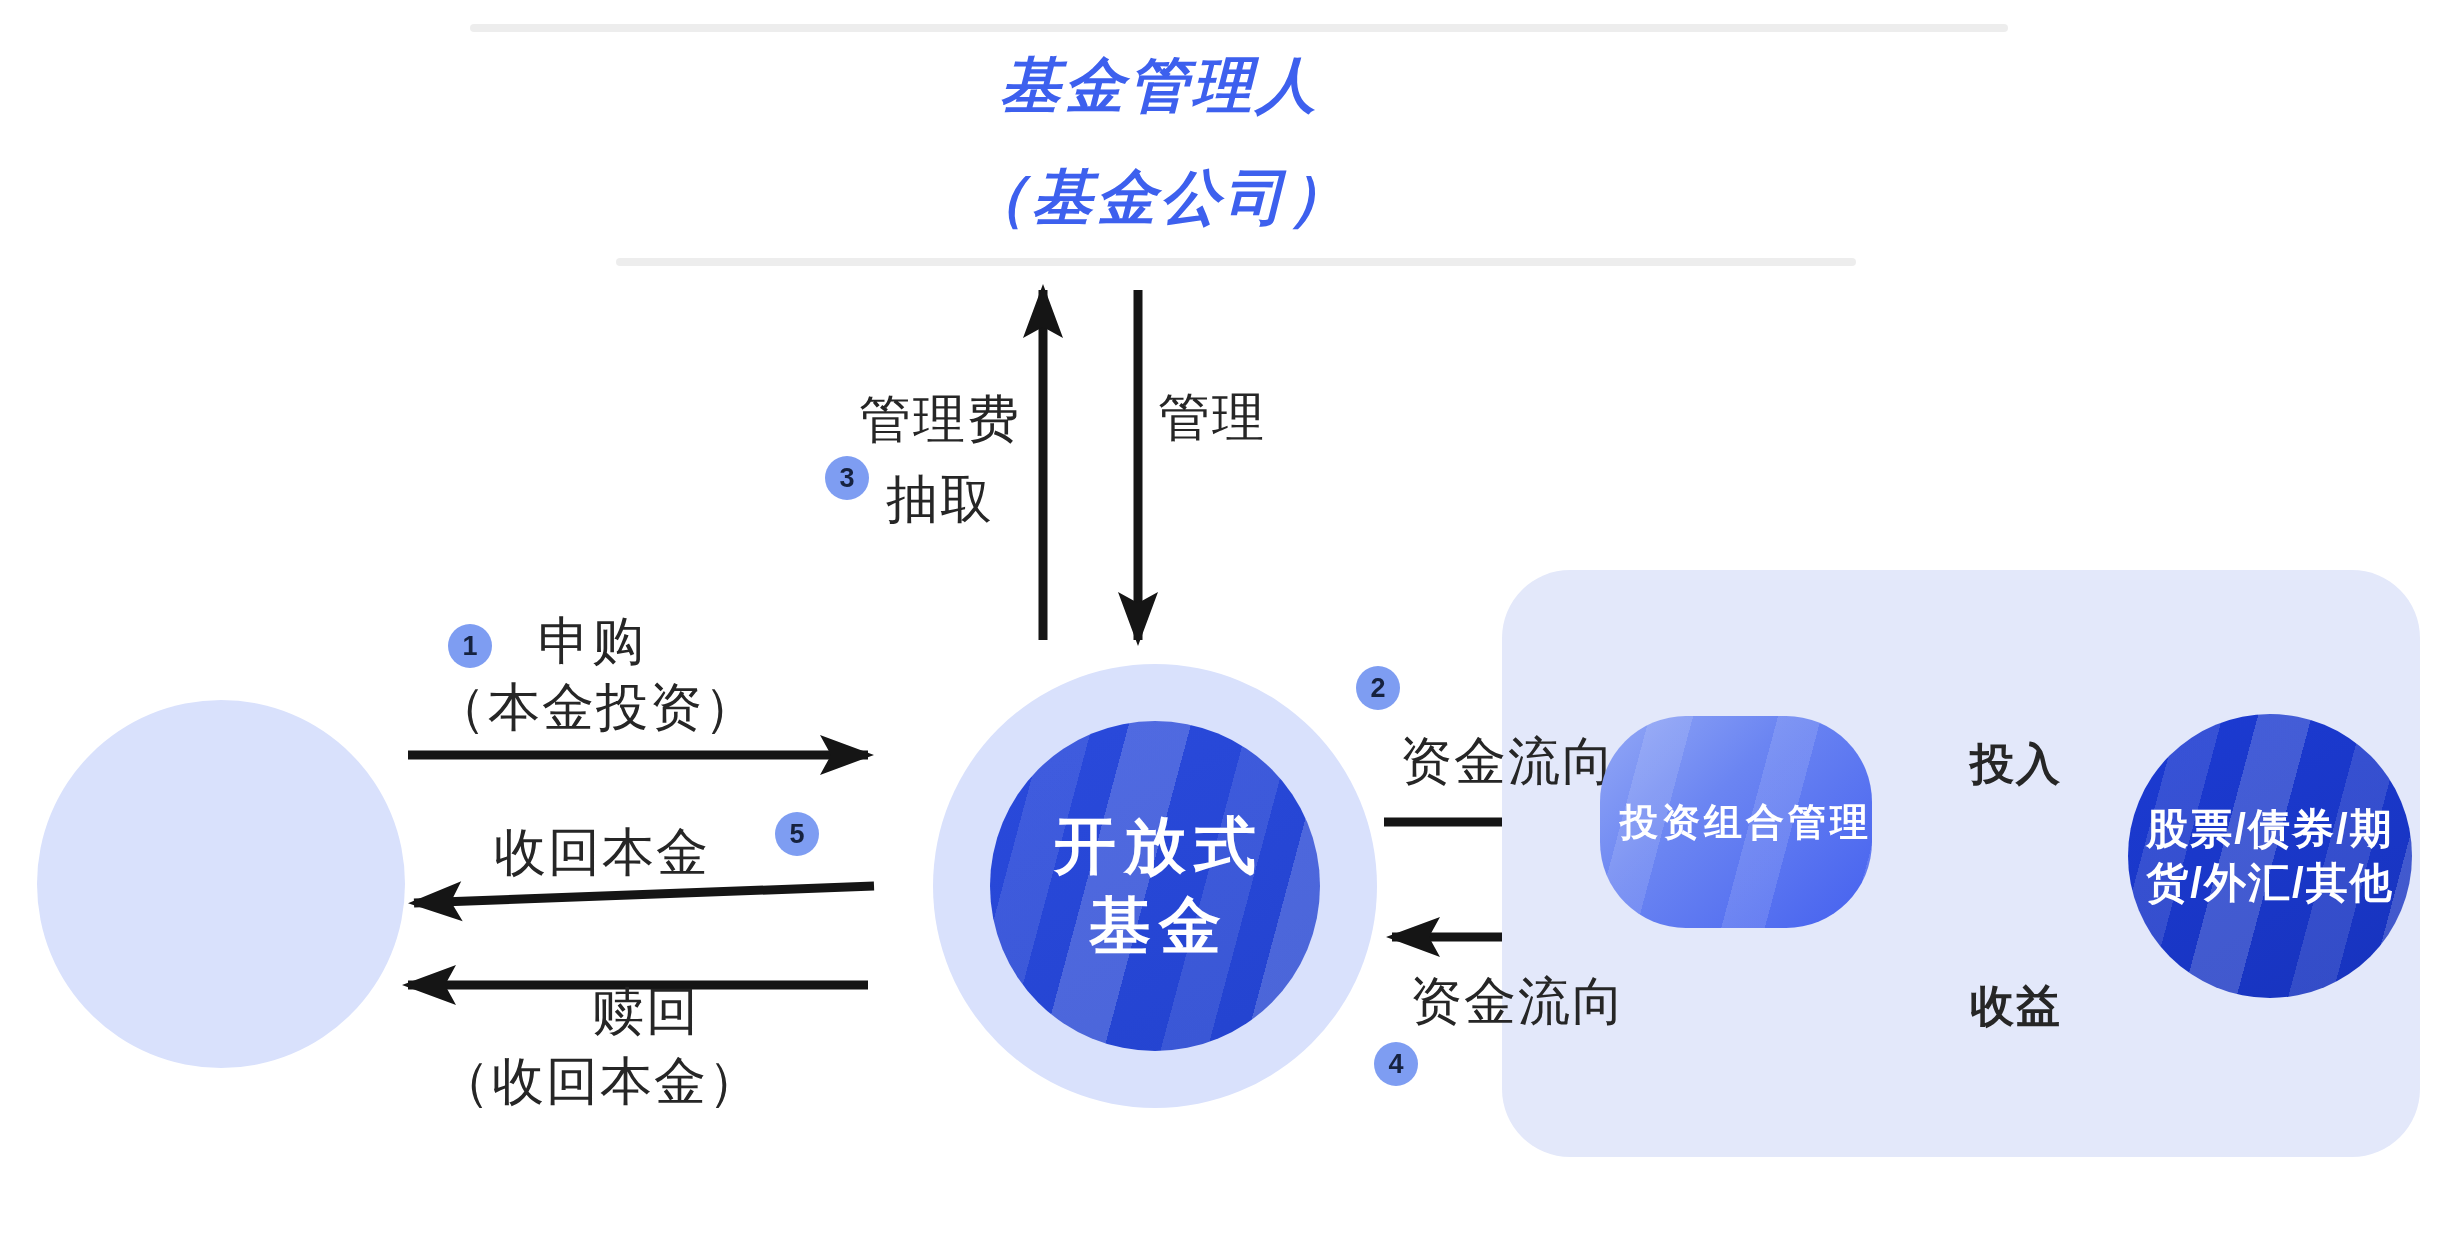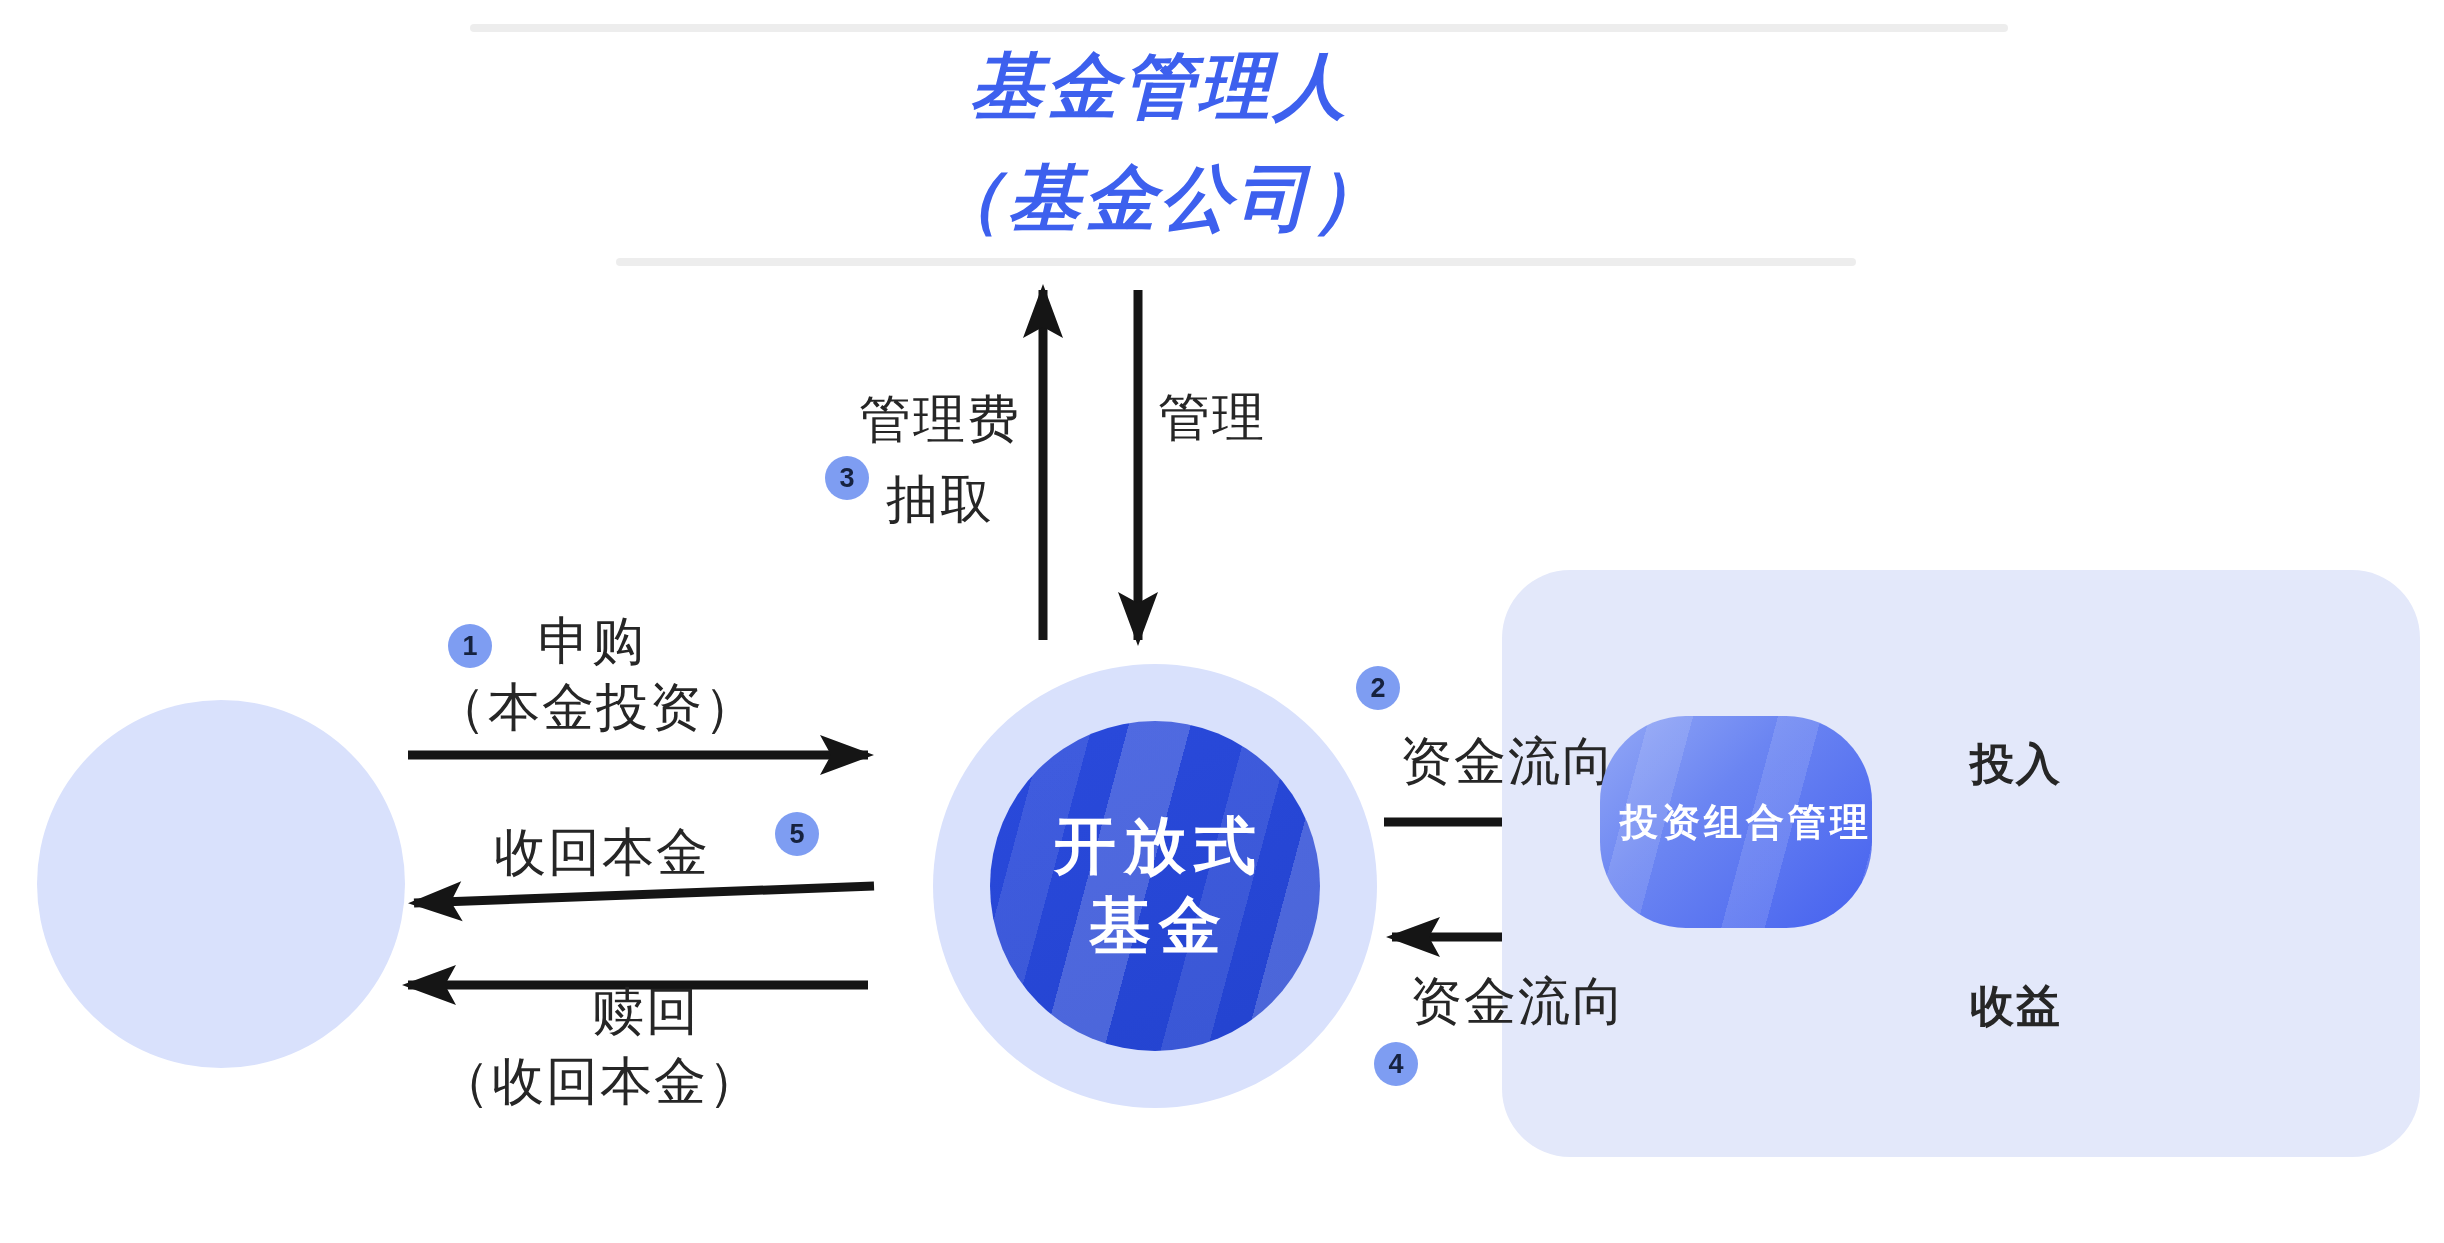--- a/index.html
+++ b/index.html
@@ -4,21 +4,21 @@
 <style>
   html,body{margin:0;padding:0;background:#ffffff;}
   #canvas{
     position:relative;width:2444px;height:1243px;background:#fff;overflow:hidden;
     font-family:"Liberation Sans","DejaVu Sans",sans-serif;
   }
   .rule{position:absolute;background:var(--rule-gray);border-radius:4px;}
   .title-block{
     position:absolute;left:1160px;top:30px;transform:translateX(-50%);
     text-align:center;color:var(--title-blue);
-    font-size:72px;line-height:112px;font-weight:900;font-style:italic;
+    font-size:60px;line-height:112px;font-weight:900;font-style:italic;
     letter-spacing:4px;white-space:nowrap;
   }
   .flow-label{
     position:absolute;transform:translate(-50%,-50%);
     color:var(--label-ink);font-size:52px;font-weight:500;
     letter-spacing:2px;white-space:nowrap;
   }
   .flow-label.small{font-size:44px;font-weight:700;}
   .badge{
     position:absolute;width:44px;height:44px;border-radius:50%;
@@ -135,14 +135,20 @@
   <div class="flow-label" style="left:1508px;top:762px;">资金流向</div>
   <div class="flow-label" style="left:1518px;top:1002px;">资金流向</div>
 
   <div class="blob">
     <span>投资组合管理</span>
   </div>
 
   <div class="flow-label small" style="left:2016px;top:764px;">投入</div>
   <div class="flow-label small" style="left:2016px;top:1006px;">收益</div>
 
+  <div class="node-circle deep" style="left:2128px;top:714px;width:284px;height:284px;">
+    <div class="assets-label">
+      <div>股票/债券/期</div>
+      <div>货/外汇/其他</div>
+    </div>
+  </div>
 
 </div>
 
 </body></html>

